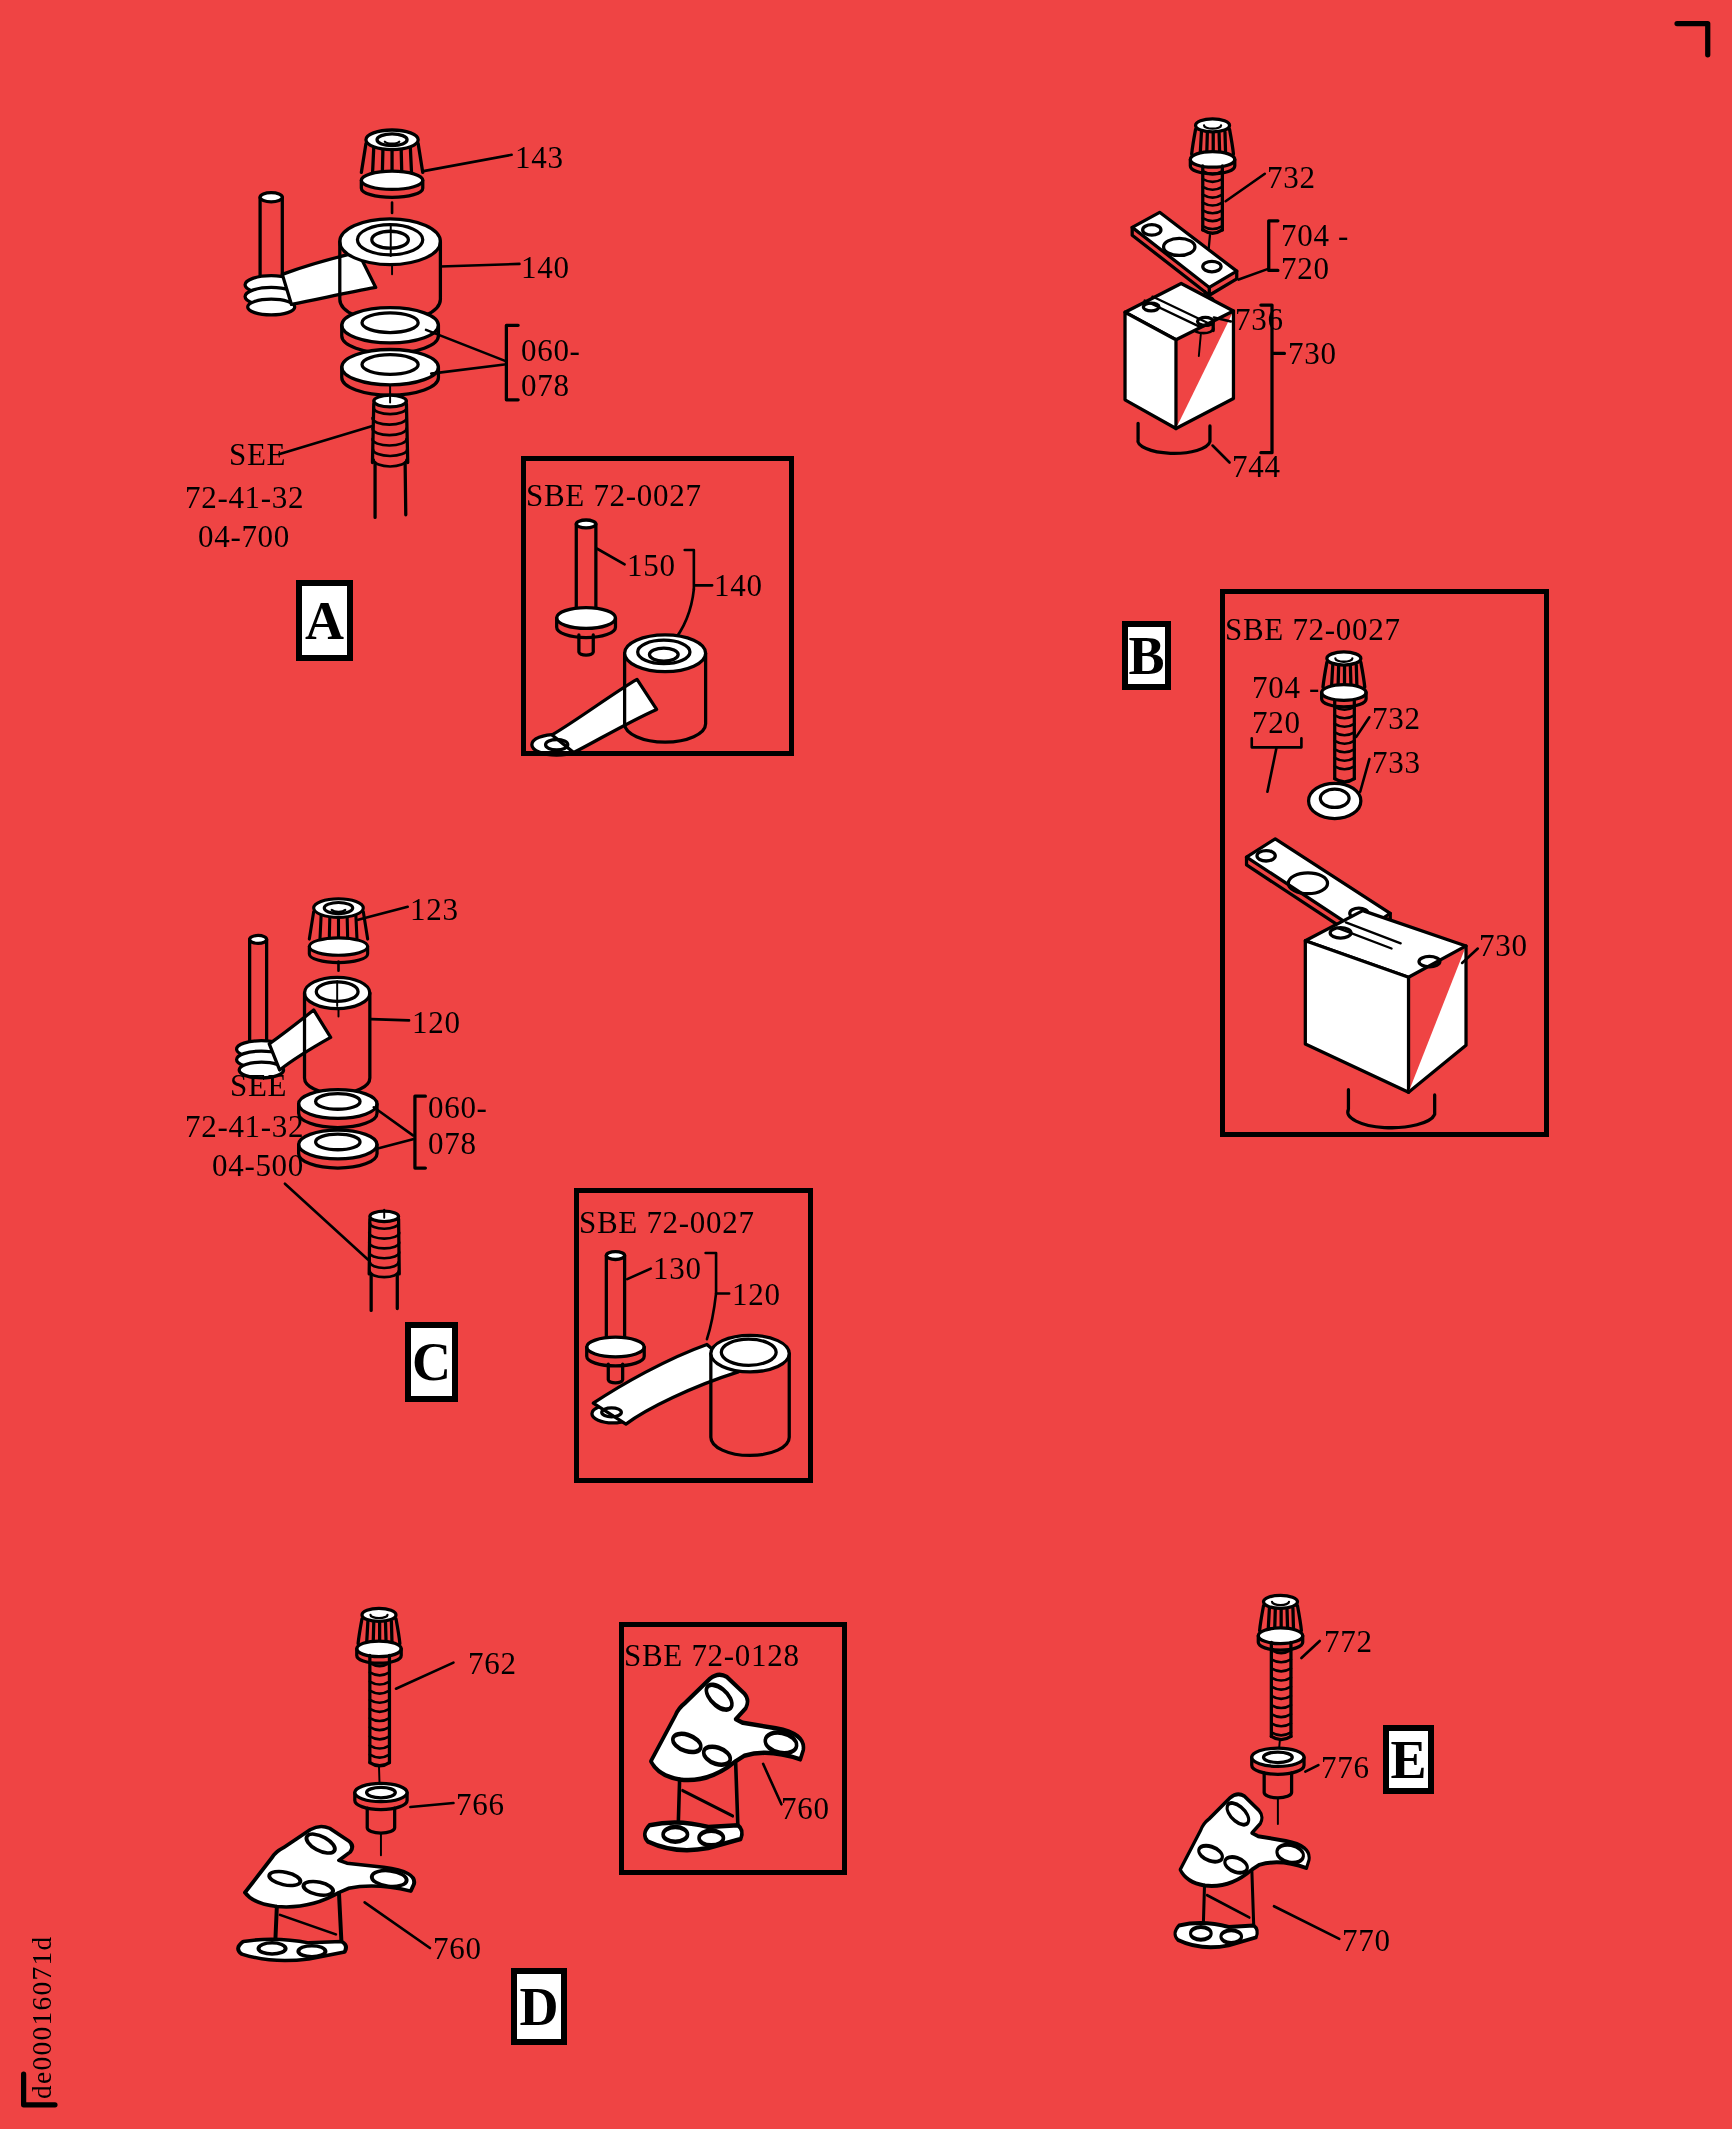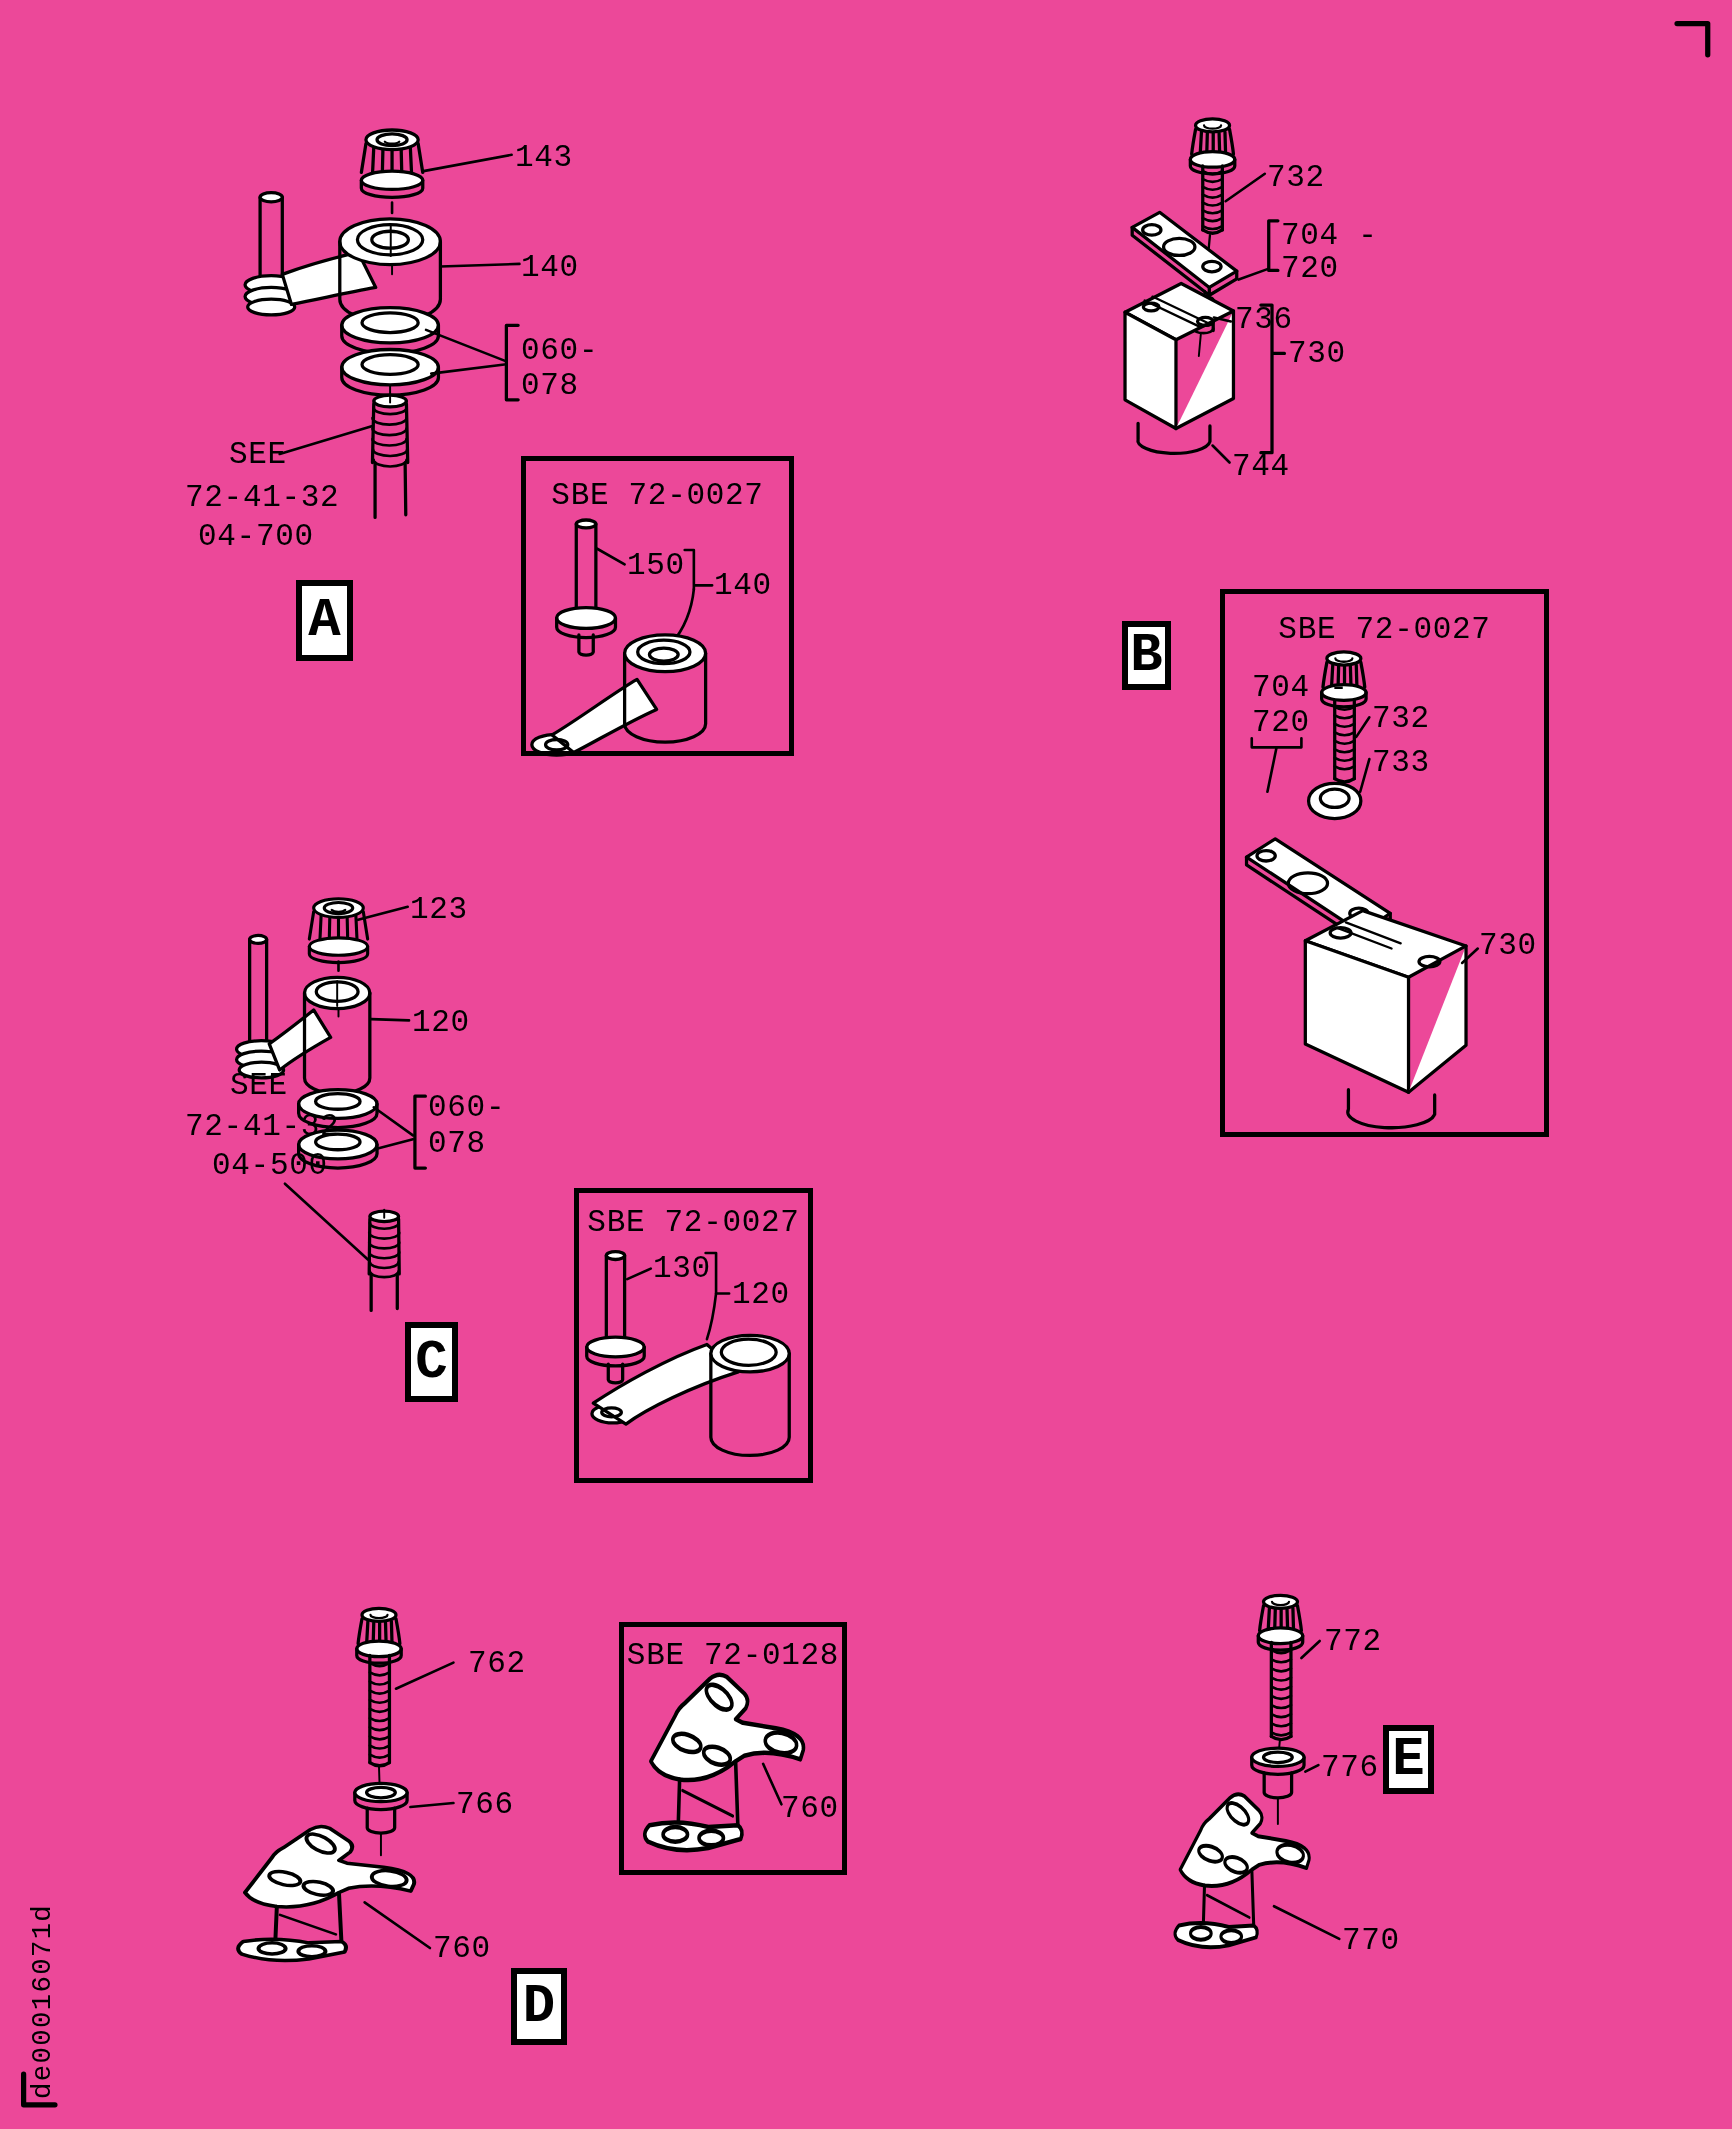--- a/index.html
+++ b/index.html
@@ -1,23 +1,23 @@
 <!DOCTYPE html>
 <html style="font-size:10.5px"><head>
 <meta charset="utf-8">
 <style>
   html,body{margin:0;padding:0;background:#888;}
-  .canvas{position:relative;width:1732px;height:2129px;background:#ec4899;overflow:hidden;
-          font-family:Liberation Mono, monospace;color:#000;}
+  .canvas{position:relative;width:1732px;height:2129px;background:#ef4444;overflow:hidden;
+          font-family:Liberation Serif, serif;color:#000;}
   svg.art{position:absolute;left:0;top:0;}
   .lbl{position:absolute;font-size:31px;line-height:1.05;white-space:nowrap;letter-spacing:0.7px;}
   .letterbox{position:absolute;border:6.5px solid #000;display:flex;align-items:center;justify-content:center;
              font-weight:bold;font-size:54px;background:#fff;}
   .insetbox{position:absolute;border:5.2px solid #000;background:transparent;}
-  .insettitle{position:absolute;left:0;right:0;text-align:center;font-size:31px;letter-spacing:0.7px;}
+  .insettitle{position:absolute;left:0;right:0;text-align:left;font-size:31px;letter-spacing:0.7px;}
   .docid{position:absolute;left:27.4px;top:2099px;transform:rotate(-90deg);transform-origin:0 0;
          font-size:27.4px;letter-spacing:1.3px;}
 </style>
 </head>
 <body>
 
 <div class="canvas">
 
 <svg class="art" width="1732" height="2129" viewBox="0 0 2651 3259">
   <defs>

